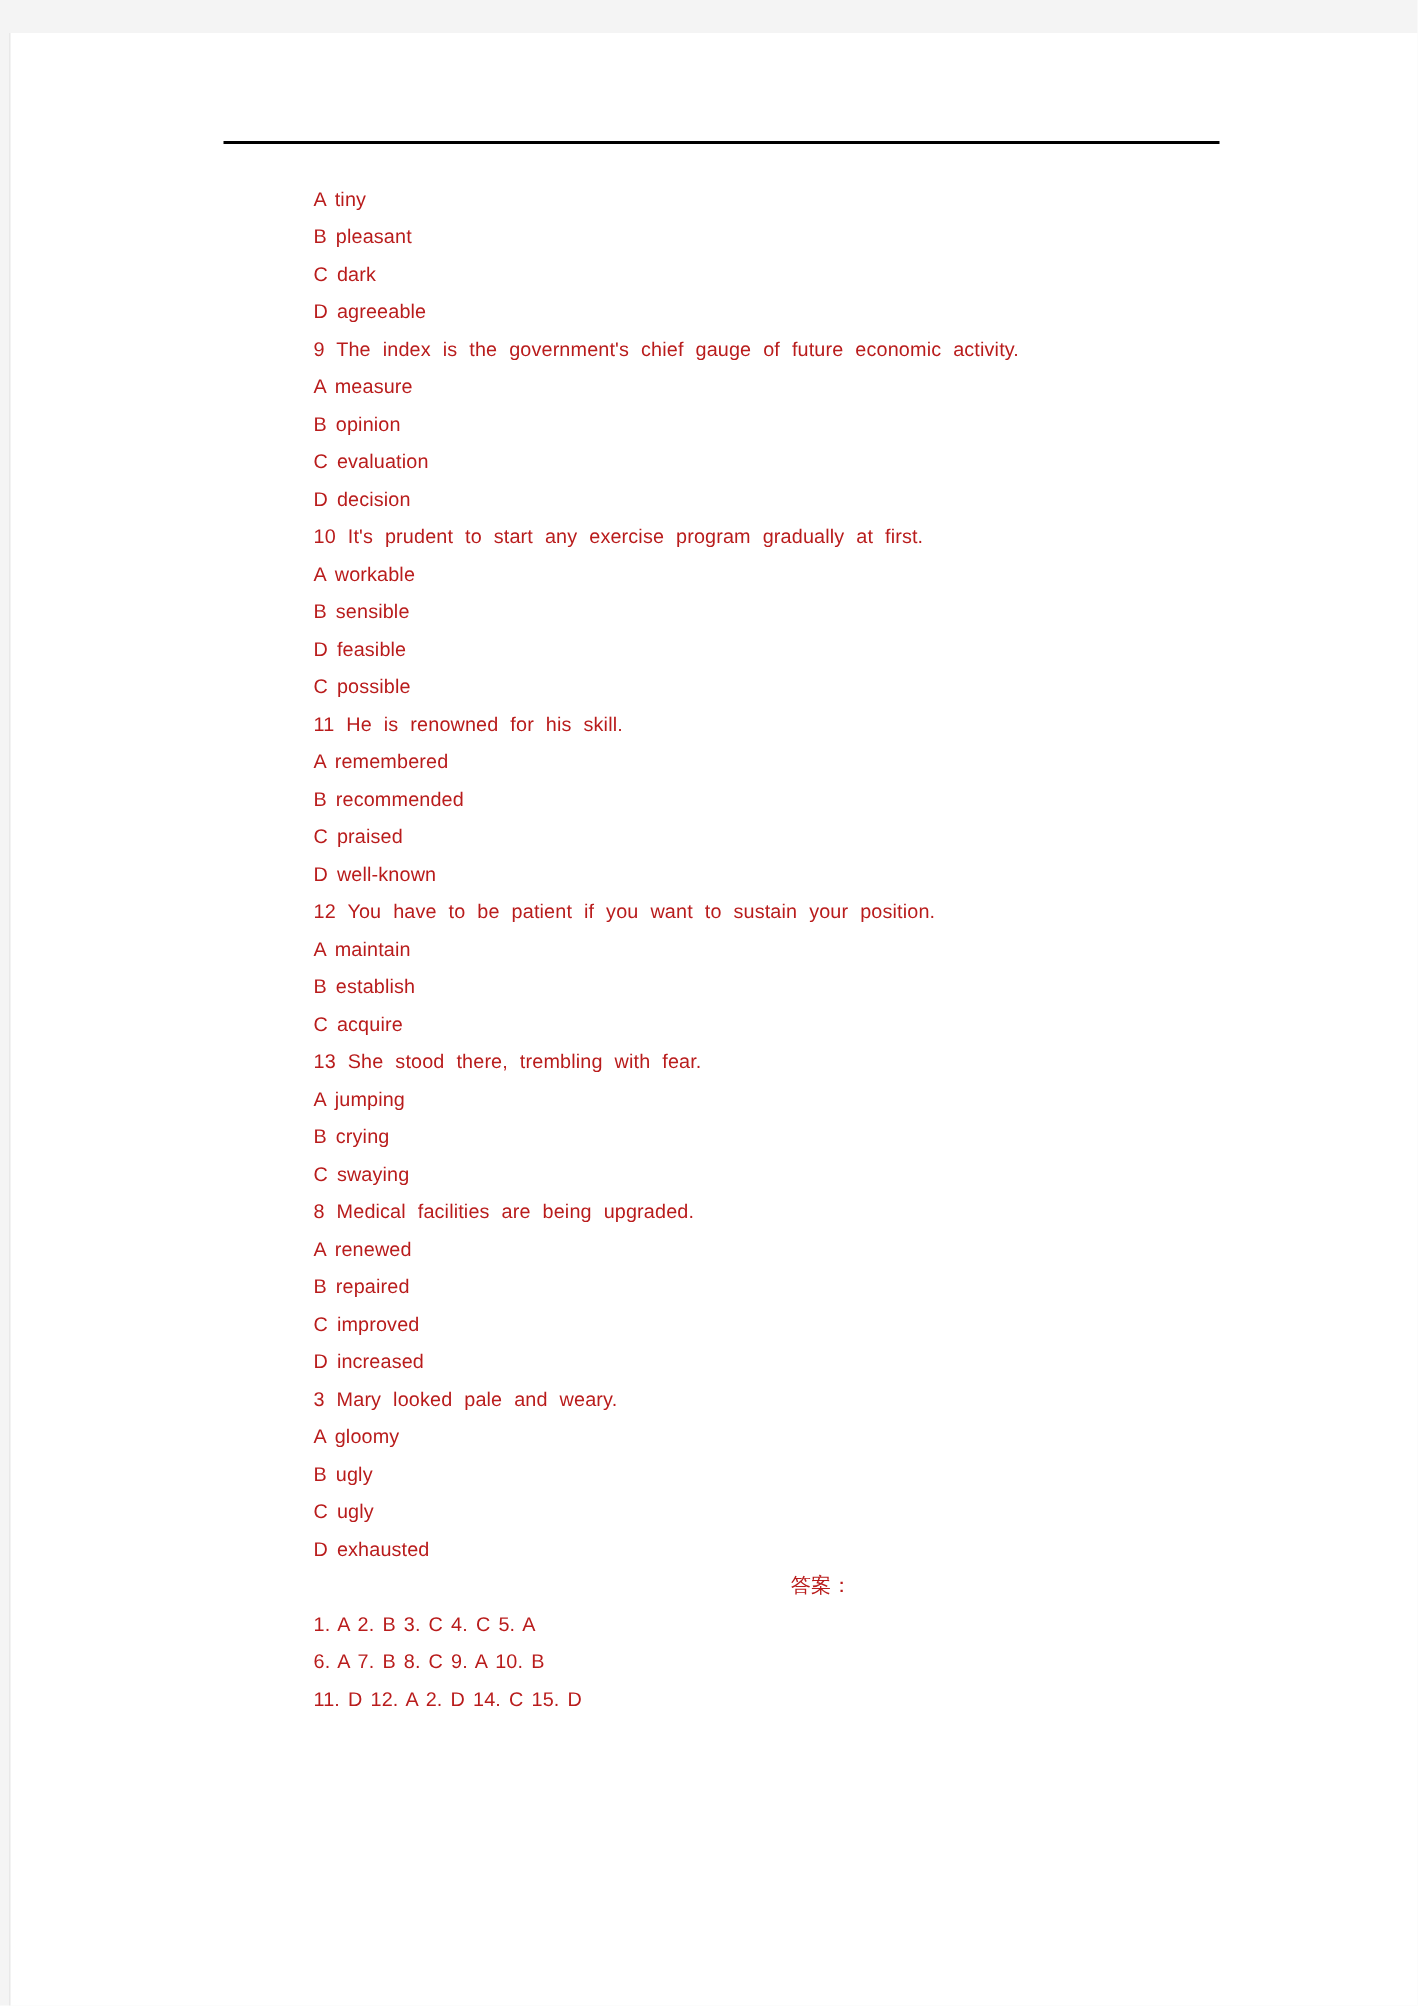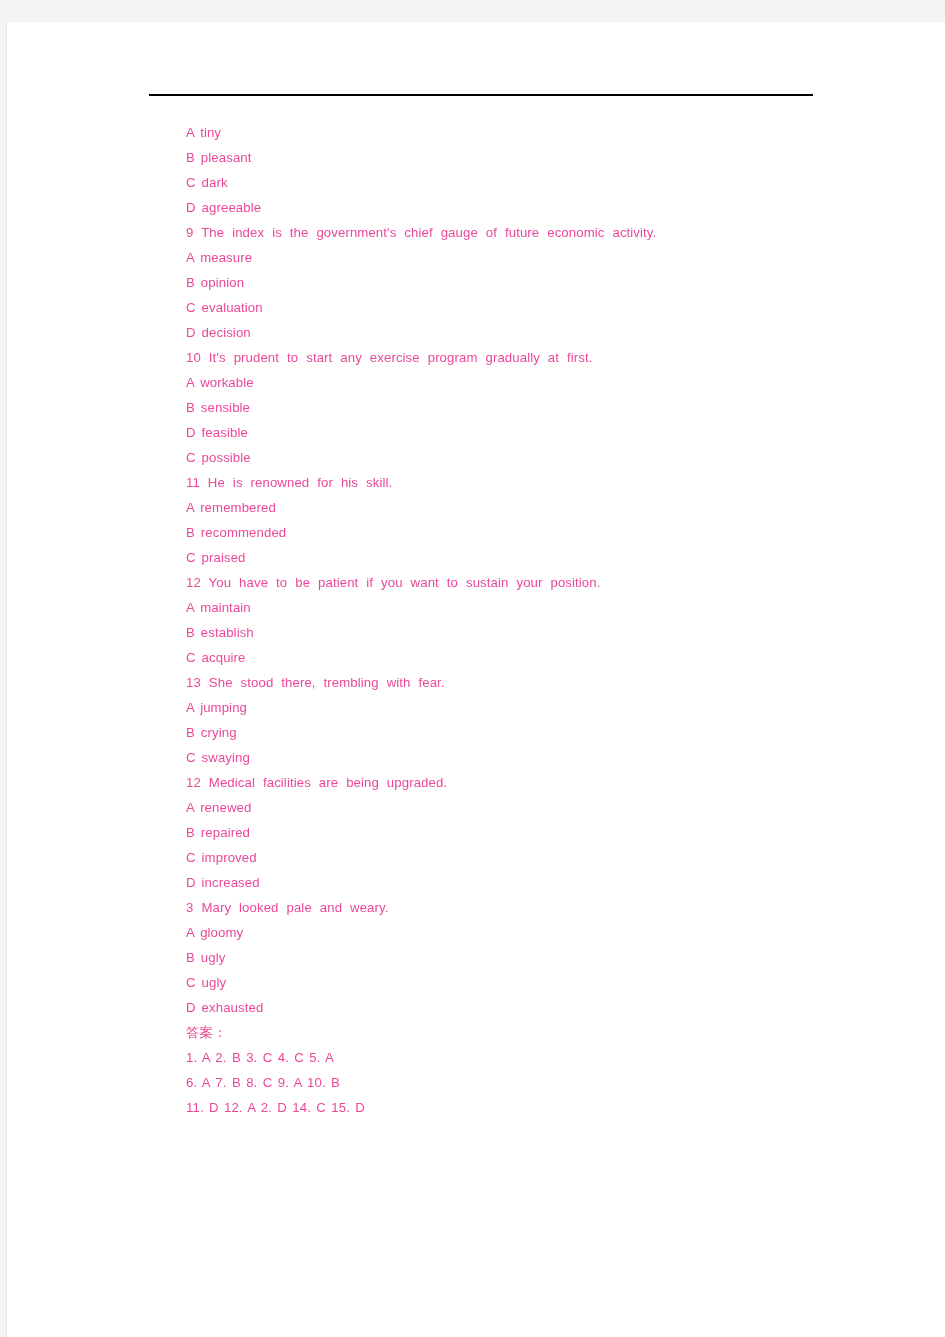--- a/index.html
+++ b/index.html
@@ -34,36 +34,38 @@
   #content {
     position: absolute;
     left: 179px;
     top: 98px;
     width: 700px;
   }
   .line {
     height: 25px;
     line-height: 25px;
     font-size: 13.2px;
-    color: #ec4899;
+    color: #b91c1c;
     white-space: nowrap;
     letter-spacing: 0.1px;
+    margin-left: 23px;
   }
   
   .line.q {
     word-spacing: 4.2px;
   }
   
   .line.opt {
     word-spacing: 2.2px;
   }
   .line.cjk {
     font-family: "DejaVu Sans", "Liberation Sans", sans-serif;
     font-size: 13.5px;
     word-spacing: 0;
+    text-align: center;
   }
   .line.ans {
     word-spacing: 1.6px;
   }
 </style>
 </head>
 <body>
 
 <div id="page">
   <div id="rule"></div>
@@ -79,29 +81,30 @@
       <div class="line opt">D  decision</div>
       <div class="line q">10 It's prudent to start any exercise program gradually at first.</div>
       <div class="line opt">A  workable</div>
       <div class="line opt">B  sensible</div>
       <div class="line opt">D  feasible</div>
       <div class="line opt">C  possible</div>
       <div class="line q">11 He is renowned for his skill.</div>
       <div class="line opt">A  remembered</div>
       <div class="line opt">B  recommended</div>
       <div class="line opt">C  praised</div>
+      <div class="line opt">D  well-known</div>
       <div class="line q">12 You have to be patient if you want to sustain your position.</div>
       <div class="line opt">A  maintain</div>
       <div class="line opt">B  establish</div>
       <div class="line opt">C  acquire</div>
       <div class="line q">13 She stood there, trembling with fear.</div>
       <div class="line opt">A  jumping</div>
       <div class="line opt">B  crying</div>
       <div class="line opt">C  swaying</div>
-      <div class="line q">12 Medical facilities are being upgraded.</div>
+      <div class="line q">8 Medical facilities are being upgraded.</div>
       <div class="line opt">A  renewed</div>
       <div class="line opt">B  repaired</div>
       <div class="line opt">C  improved</div>
       <div class="line opt">D  increased</div>
       <div class="line q">3 Mary looked pale and weary.</div>
       <div class="line opt">A  gloomy</div>
       <div class="line opt">B  ugly</div>
       <div class="line opt">C  ugly</div>
       <div class="line opt">D  exhausted</div>
       <div class="line cjk">答案：</div>

